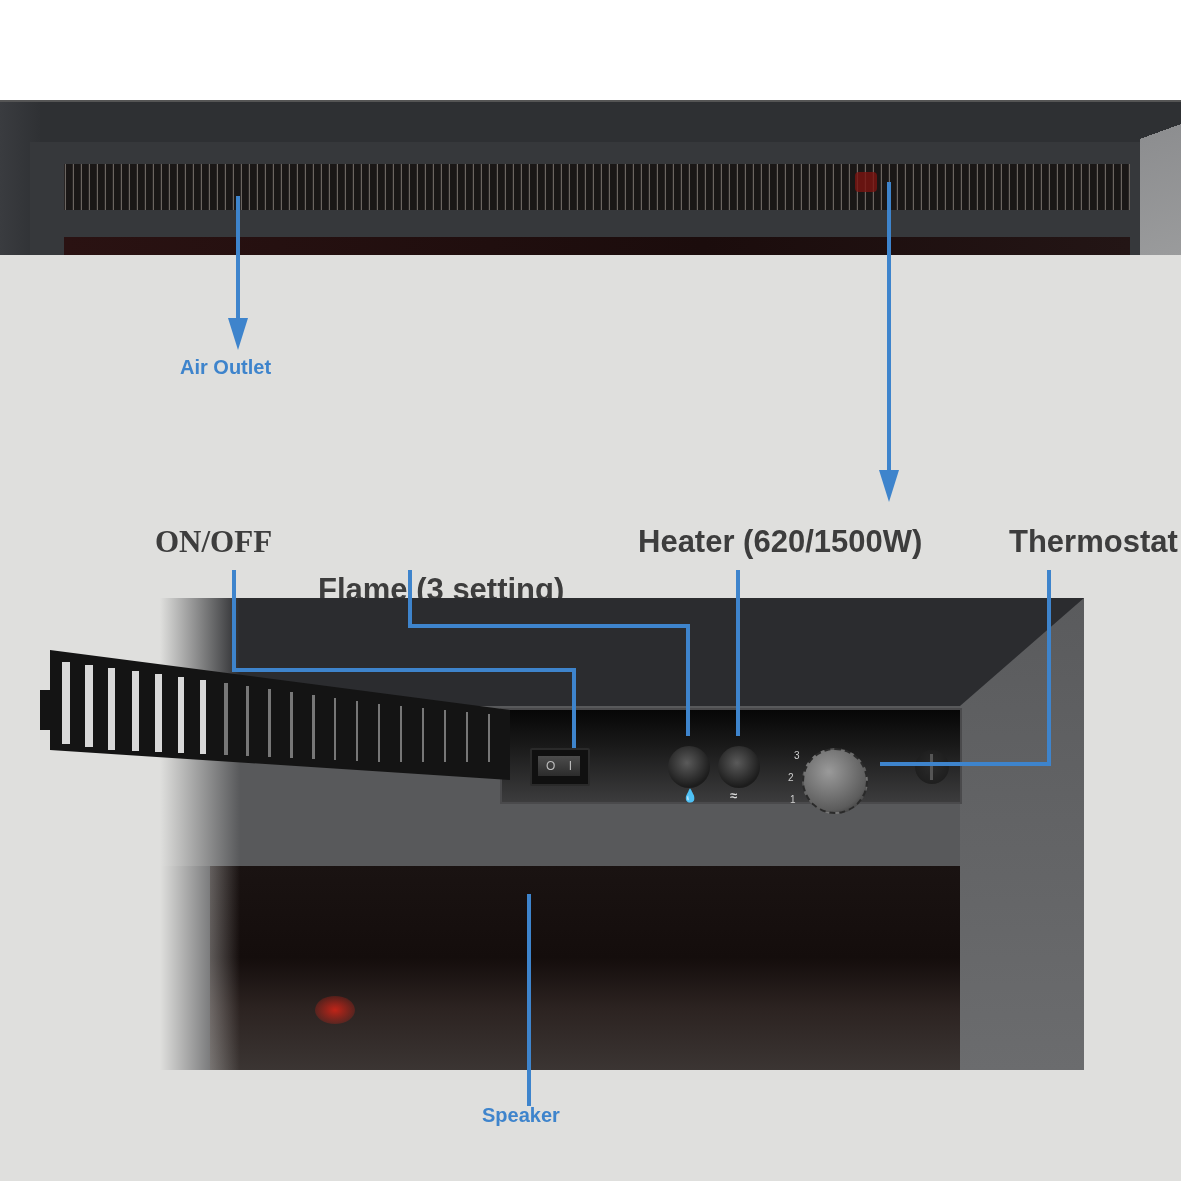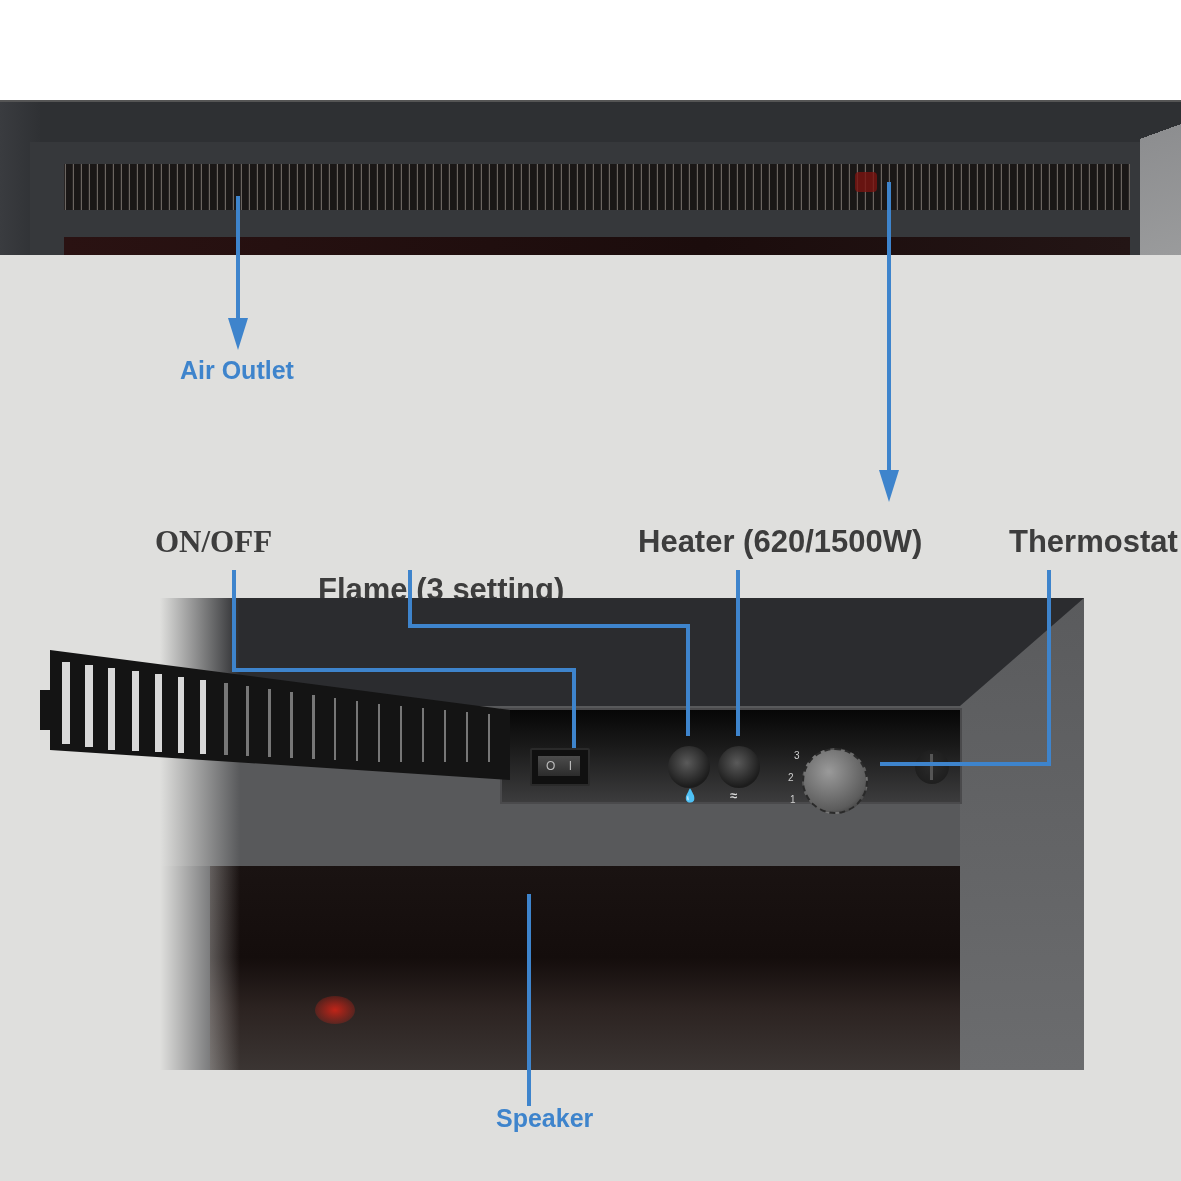--- a/index.html
+++ b/index.html
@@ -15,21 +15,21 @@
     .top-unit { left: 0; top: 100px; width: 1181px; height: 155px; background: #2e3033; border-top: 2px solid #555; box-sizing: border-box; }
     .top-bevel-left { left: 0; top: 0; width: 40px; height: 153px; background: linear-gradient(90deg,#3a3c40,#2f3134); }
     .top-frame { left: 30px; top: 40px; width: 1120px; height: 113px; background: #36383b; }
     .top-vent { left: 64px; top: 62px; width: 1066px; height: 46px; background: #141414;
       background-image: repeating-linear-gradient(90deg, #2a2625 0 1px, #6b6560 1px 2px, #1a1716 2px 8px); }
     .top-glass { left: 64px; top: 135px; width: 1066px; height: 18px; background: linear-gradient(90deg,#2a1212,#1b0c0c 60%,#231515); }
     .top-bevel-right { left: 1140px; top: 0; width: 41px; height: 153px; background: linear-gradient(160deg,#2e3033 0 22%,#8d8e90 22%,#9a9b9c); }
     .red-glow { left: 855px; top: 70px; width: 22px; height: 20px; background: #7a1410; border-radius: 4px; opacity: .8; }
 
     
-    .label-blue { color: #3e84cc; font-weight: bold; font-size: 25px; }
+    .label-blue { color: #3e84cc; font-weight: bold; font-size: 20px; }
     .label-dark { color: #3d3d3d; font-weight: bold; font-size: 31px; white-space: nowrap; }
 
     
     .vline { width: 4px; background: #3e84cc; }
     .hline { height: 4px; background: #3e84cc; }
     .arrow-down { width: 0; height: 0; border-left: 10px solid transparent; border-right: 10px solid transparent; border-top: 32px solid #3e84cc; }
 
     
     .bottom-unit { left: 160px; top: 598px; width: 924px; height: 472px; background: #3f4043; }
     .bottom-fade { left: 160px; top: 598px; width: 80px; height: 472px; background: linear-gradient(90deg,#dfdfdd,rgba(223,223,221,0)); }
@@ -143,13 +143,13 @@
 <div class="abs vline" style="left:408px;top:570px;height:58px;"></div>
 <div class="abs hline" style="left:408px;top:624px;width:282px;"></div>
 <div class="abs vline" style="left:686px;top:624px;height:112px;"></div>
 
 <div class="abs vline" style="left:736px;top:570px;height:166px;"></div>
 
 <div class="abs vline" style="left:1047px;top:570px;height:196px;"></div>
 <div class="abs hline" style="left:880px;top:762px;width:171px;"></div>
 
 <div class="abs vline" style="left:527px;top:894px;height:212px;"></div>
-<div class="abs label-blue" style="left:482px;top:1104px;margin-left:14px;">Speaker</div>
+<div class="abs label-blue" style="left:482px;top:1104px;">Speaker</div>
 
 </body></html>

